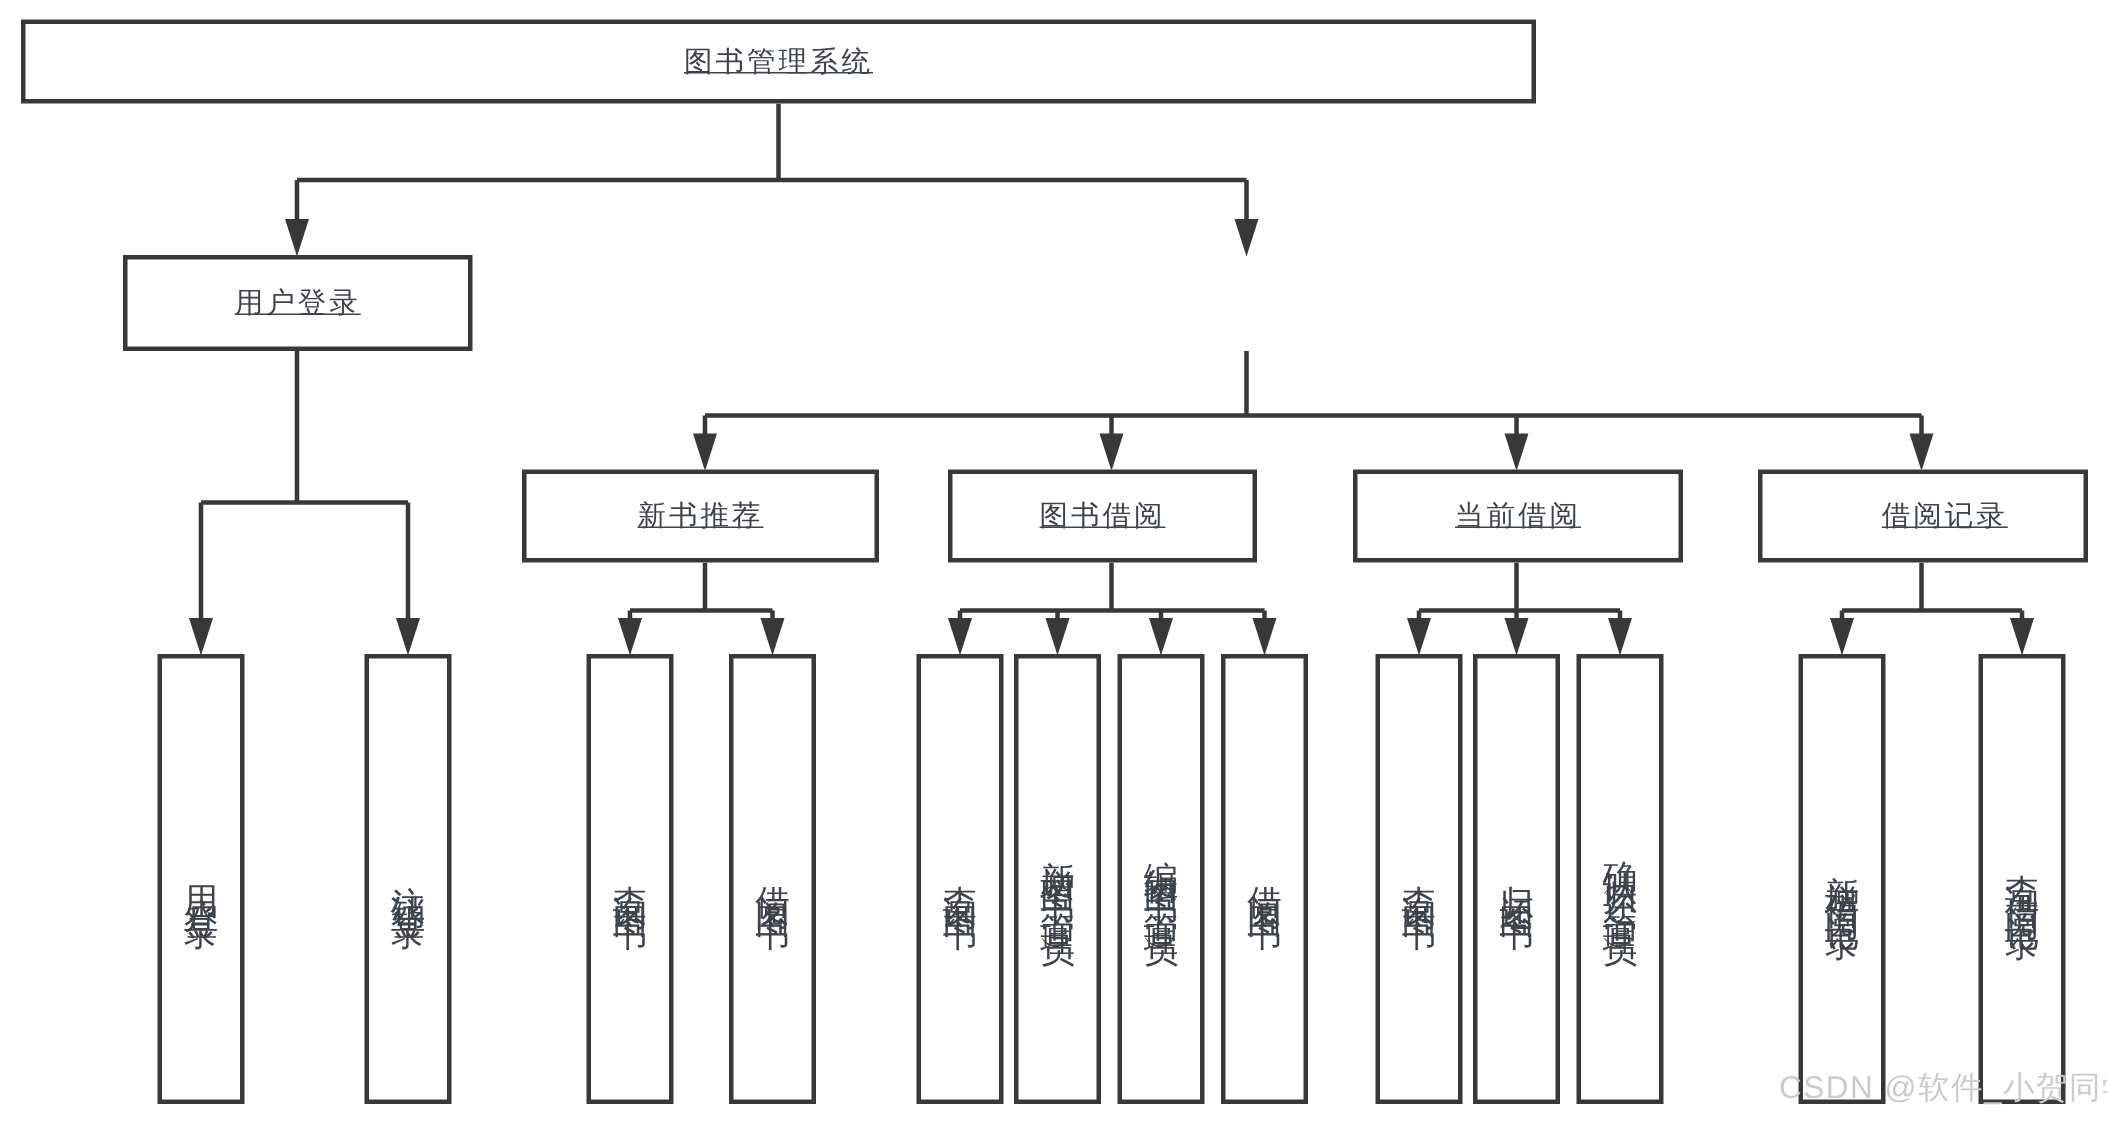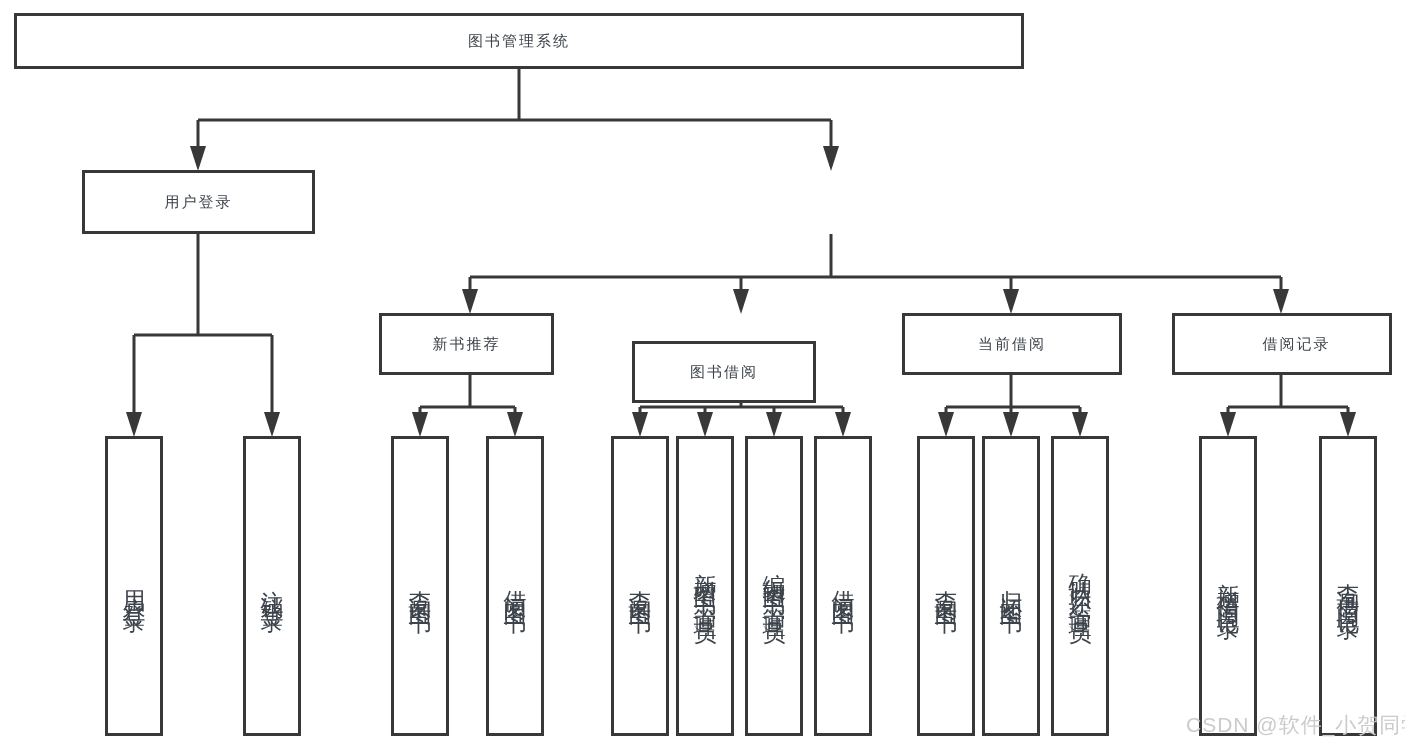--- a/index.html
+++ b/index.html
@@ -7,21 +7,21 @@
     position:relative; width:1405px; height:747px; background:#ffffff;
     font-family:"Liberation Sans","DejaVu Sans",sans-serif;
     overflow:hidden;
   }
   svg.connectors { position:absolute; left:0; top:0; z-index:1; }
   .box {
     position:absolute; box-sizing:border-box; background:#ffffff;
     border:3px solid #383838; display:flex; align-items:center; justify-content:center;
     z-index:2; color:#3d434b;
   }
-  .hlabel { font-size:15px; letter-spacing:2px; white-space:nowrap; }
+  .hlabel { font-size:19px; letter-spacing:2px; white-space:nowrap;text-decoration:underline; }
   .vlabel {
     writing-mode:vertical-lr; text-orientation:mixed;
     font-size:23px; letter-spacing:7px; line-height:1;
   }
   .watermark {
     position:absolute; left:1186px; top:711px; z-index:5;
     font-size:21px; letter-spacing:1px; color:#cbcbcb; white-space:nowrap;
   }
 </style>
 </head>
@@ -63,24 +63,24 @@
   </svg>
 
   <div class="box" style="left:14px; top:13px; width:1010px; height:56px;">
     <span class="hlabel">图书管理系统</span>
   </div>
 
   <div class="box" style="left:82px; top:170px; width:233px; height:64px;">
     <span class="hlabel">用户登录</span>
   </div>
 
-  <div class="box" style="left:379px; top:313px; width:175px; height:62px;">
+  <div class="box" style="left:348px; top:313px; width:238px; height:62px;">
     <span class="hlabel">新书推荐</span>
   </div>
-  <div class="box" style="left:632px; top:313px; width:184px; height:62px;margin-top:28px;">
+  <div class="box" style="left:632px; top:313px; width:206px; height:62px;">
     <span class="hlabel">图书借阅</span>
   </div>
   <div class="box" style="left:902px; top:313px; width:220px; height:62px;text-align:right;">
     <span class="hlabel">当前借阅</span>
   </div>
   <div class="box" style="left:1172px; top:313px; width:220px; height:62px;padding-left:29px;">
     <span class="hlabel">借阅记录</span>
   </div>
 
   <div class="box" style="left:105px; top:436px; width:58px; height:300px;">

